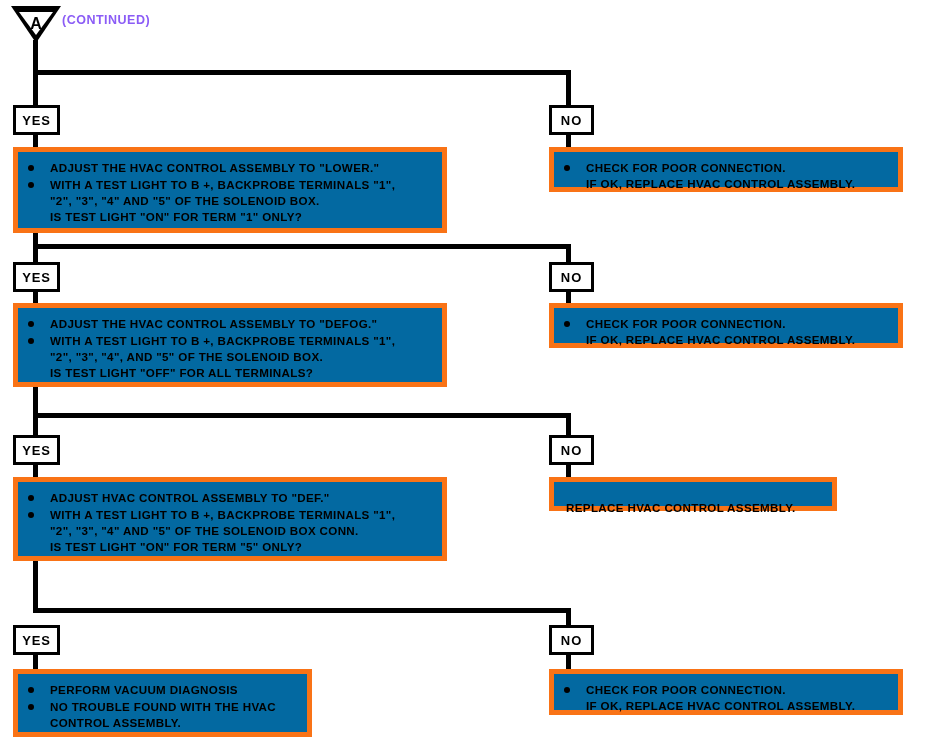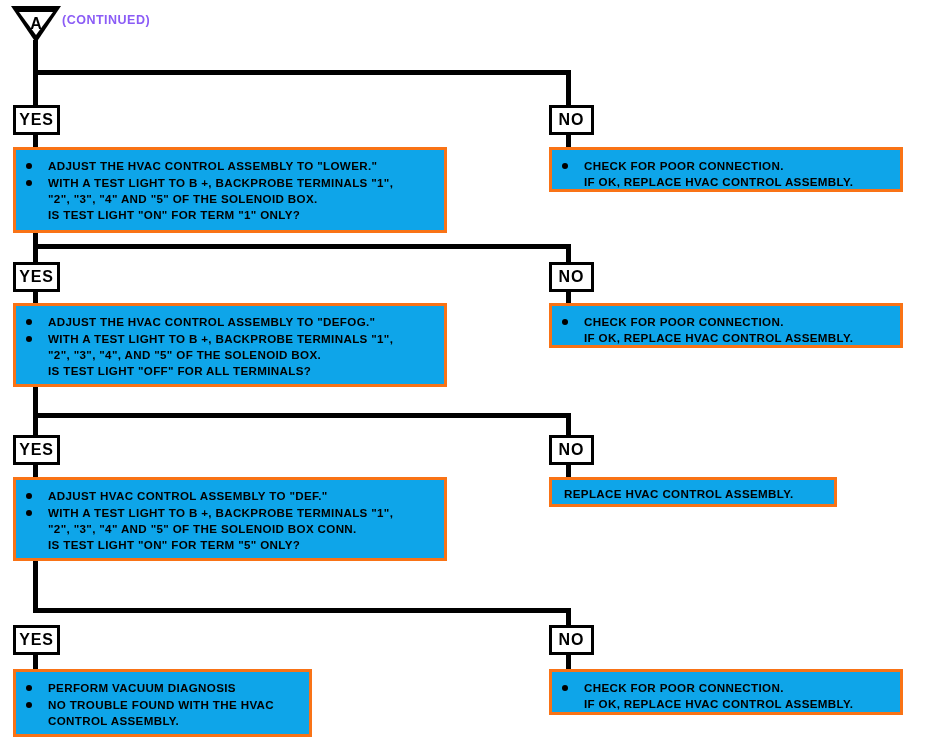--- a/index.html
+++ b/index.html
@@ -30,32 +30,32 @@
 
   
   .dec-box {
     position: absolute;
     border: 3px solid #000;
     background: #fff;
     height: 30px;
     display: flex;
     align-items: center;
     justify-content: center;
-    font-size: 16px;
+    font-size: 13px;
     font-weight: bold;
     letter-spacing: 0.9px;
     color: #000;
     box-sizing: border-box;
   }
 
   
   .content-box {
     position: absolute;
-    border: 3px solid #f97316;
-    background: #0ea5e9;
+    border: 5px solid #f97316;
+    background: #0369a1;
     box-sizing: border-box;
     padding: 8px 6px 6px 6px;
     color: #000;
   }
   .content-box ul {
     margin: 0;
     padding: 0;
     list-style: none;
   }
   .content-box li {
@@ -191,21 +191,21 @@
 
   <div class="content-box" style="left:13px; top:477px; width:434px; height:84px;">
     <ul>
       <li>ADJUST HVAC CONTROL ASSEMBLY TO "DEF."</li>
       <li>WITH A TEST LIGHT TO B +, BACKPROBE TERMINALS "1",
 "2", "3", "4" AND "5" OF THE SOLENOID BOX CONN.
 IS TEST LIGHT "ON" FOR TERM "5" ONLY?</li>
     </ul>
   </div>
 
-  <div class="content-box" style="left:549px; top:477px; width:288px; height:30px; padding-top:6px;">
+  <div class="content-box" style="left:549px; top:477px; width:288px; height:30px; padding-top:18px;">
     <ul>
       <li class="nobullet" style="padding-left:6px;">REPLACE HVAC CONTROL ASSEMBLY.</li>
     </ul>
   </div>
 
   <div class="vline" style="left:33px; top:561px; height:52px;"></div>
   <div class="hline" style="left:33px; top:608px; width:538px;"></div>
   <div class="vline" style="left:566px; top:608px; height:18px;"></div>
 
   <div class="dec-box" style="left:13px; top:625px; width:47px;">YES</div>

